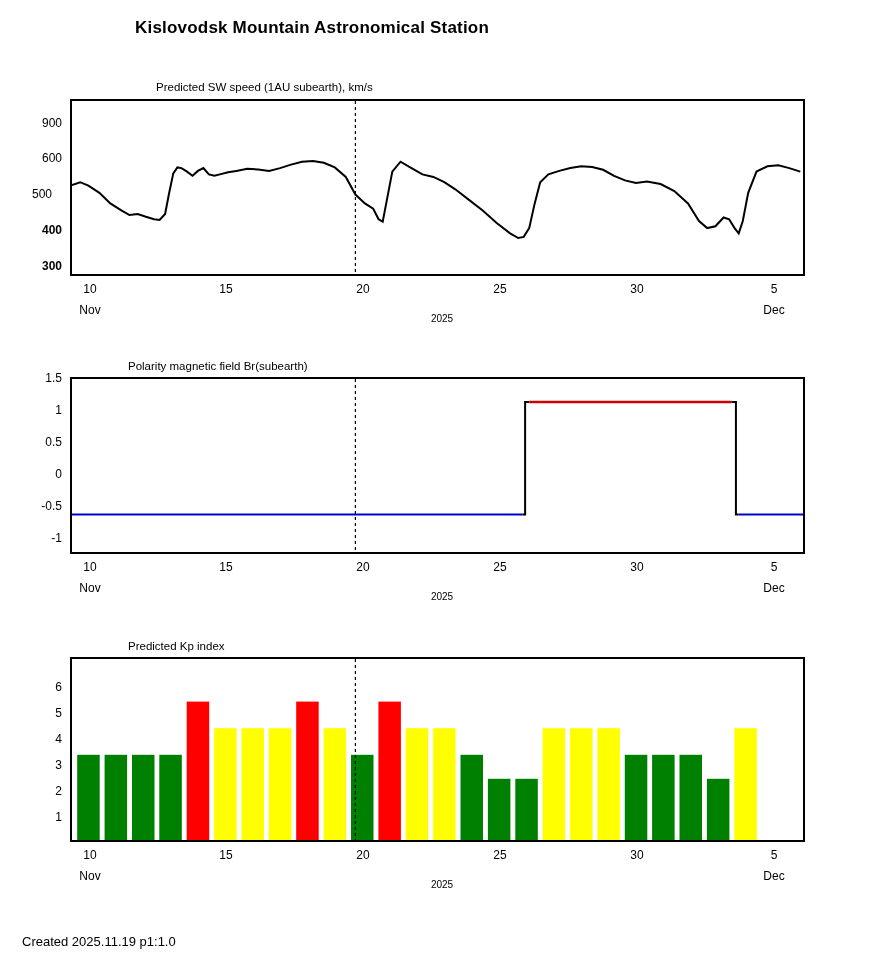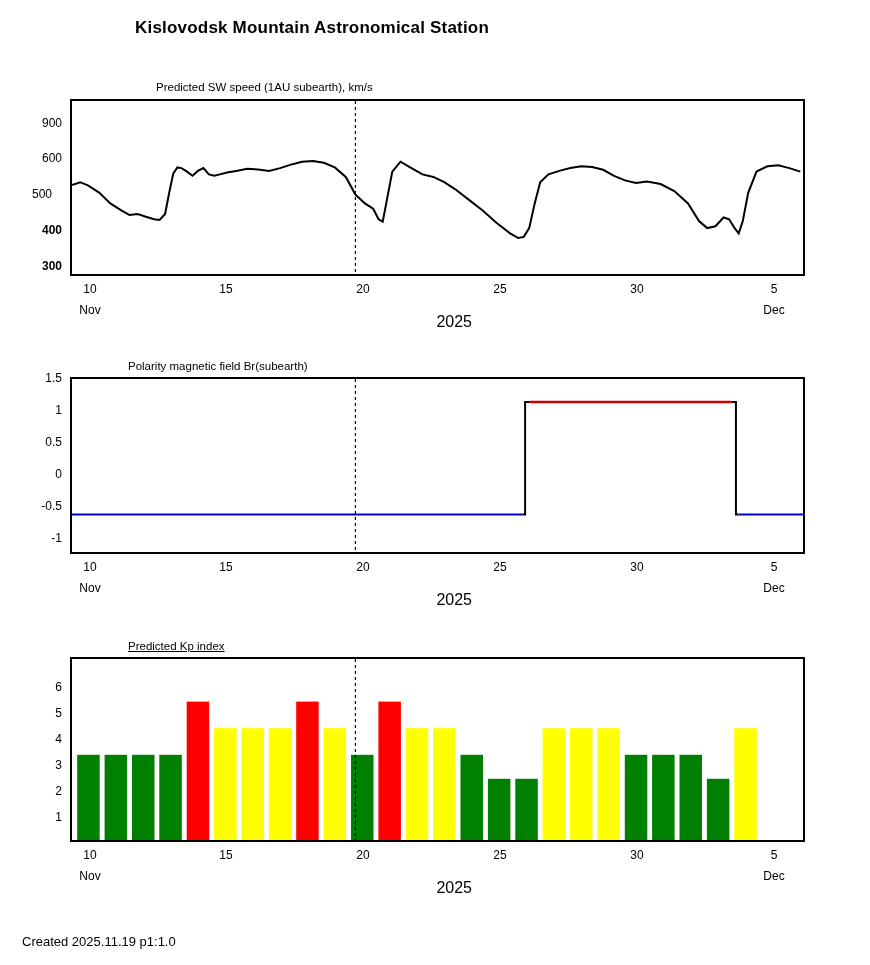--- a/index.html
+++ b/index.html
@@ -26,21 +26,21 @@
   .ytick{
     position:absolute;font-size:12px;text-align:right;white-space:nowrap;
   }
   .xtick{
     position:absolute;font-size:12px;text-align:center;white-space:nowrap;
   }
   .xtick-sub{
     position:absolute;font-size:12px;text-align:center;white-space:nowrap;
   }
   .axis-year{
-    position:absolute;font-size:16px;text-align:right;white-space:nowrap;
+    position:absolute;font-size:10px;text-align:center;white-space:nowrap;
   }
   svg{display:block;}
   .footer{
     position:absolute;left:22px;top:934px;font-size:13px;white-space:nowrap;
   }
 </style>
 </head>
 <body>
 
 <div class="page">
@@ -101,21 +101,21 @@
     <div class="xtick" style="left:343px;top:560px;width:40px;">20</div>
     <div class="xtick" style="left:480px;top:560px;width:40px;">25</div>
     <div class="xtick" style="left:617px;top:560px;width:40px;">30</div>
     <div class="xtick" style="left:754px;top:560px;width:40px;">5</div>
     <div class="xtick-sub" style="left:70px;top:581px;width:40px;">Nov</div>
     <div class="xtick-sub" style="left:754px;top:581px;width:40px;">Dec</div>
     <div class="axis-year" style="left:412px;top:591px;width:60px;">2025</div>
   </div>
 
   <div class="panel">
-    <div class="panel-caption" style="left:128px;top:640px;text-decoration:underline;">Predicted Kp index</div>
+    <div class="panel-caption" style="left:128px;top:640px;">Predicted Kp index</div>
 
     <div class="plot-box" style="left:70px;top:657px;width:735px;height:185px;">
         <svg width="731" height="181" viewBox="0 0 731 181">
           <g id="kp-bars">
             <rect x="5.2" y="95.8" width="22.5" height="85.2" fill="#008000" stroke="none"></rect>
             <rect x="32.6" y="95.8" width="22.5" height="85.2" fill="#008000" stroke="none"></rect>
             <rect x="60.0" y="95.8" width="22.5" height="85.2" fill="#008000" stroke="none"></rect>
             <rect x="87.3" y="95.8" width="22.5" height="85.2" fill="#008000" stroke="none"></rect>
             <rect x="114.7" y="42.6" width="22.5" height="138.4" fill="#ff0000" stroke="none"></rect>
             <rect x="142.1" y="69.2" width="22.5" height="111.8" fill="#ffff00" stroke="none"></rect>

